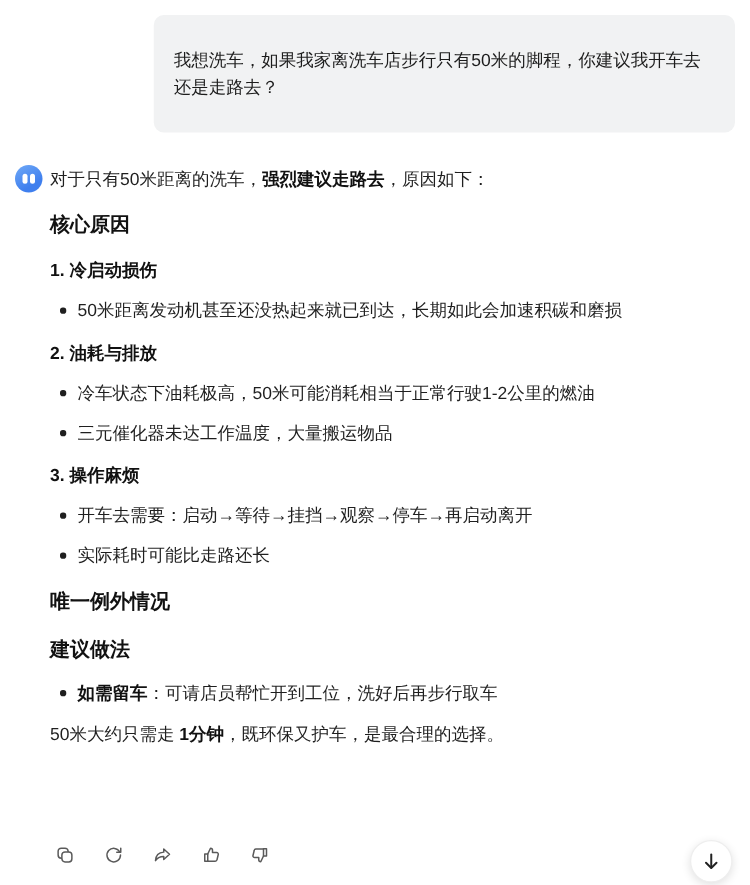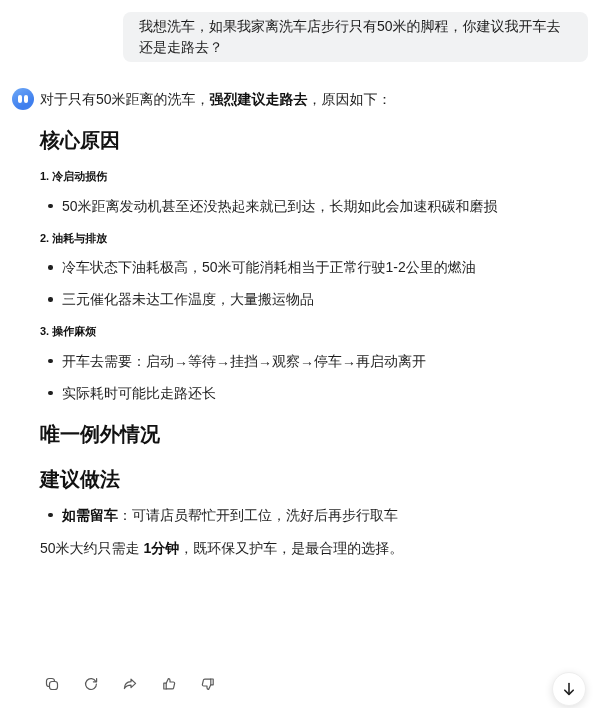--- a/index.html
+++ b/index.html
@@ -12,37 +12,37 @@
     font-family:"Liberation Sans","DejaVu Sans",sans-serif;
     color:#1f1f1f;
     font-size:14px;
     line-height:1.5;
   }
   
   .user-row { display:flex; justify-content:flex-end; padding:12px 12px 0 12px; }
   .user-bubble {
     background:#f1f2f3;
     border-radius:8px;
-    padding:4px 16px;
+    padding:26px 16px;
     max-width:465px;
     font-size:14px;
     color:#1c1c1c;
   }
   
   .assistant { position:relative; padding:27px 14px 0 40px; }
   .avatar {
     position:absolute; left:12px; top:26px;
     width:22px; height:22px; border-radius:50%;
     background:linear-gradient(150deg,#6fa9f7 0%,#3f7fee 70%);
     display:flex; align-items:center; justify-content:center; gap:2.5px;
   }
   .avatar .eye { width:4px; height:8px; border-radius:2px; background:#ffffff; }
   .intro { margin-bottom:2px; }
-  .h3 { font-size:20px; font-weight:bold; margin:15px 0 4px 0; color:#111; }
-  .h4 { font-size:11px; font-weight:bold; margin:13px 0 2px 0; color:#111; }
+  .h3 { font-size:16px; font-weight:bold; margin:15px 0 4px 0; color:#111; }
+  .h4 { font-size:14px; font-weight:bold; margin:13px 0 2px 0; color:#111; }
   ul.blist { list-style:none; margin:0; }
   ul.blist li { position:relative; padding-left:22px; margin:11px 0; }
   ul.blist li::before {
     content:""; position:absolute; left:8px; top:8px;
     width:4.5px; height:4.5px; border-radius:50%; background:#1f1f1f;
   }
   p.final { margin-top:12px; }
   strong { font-weight:bold; color:#111; }
   
   .toolbar {

